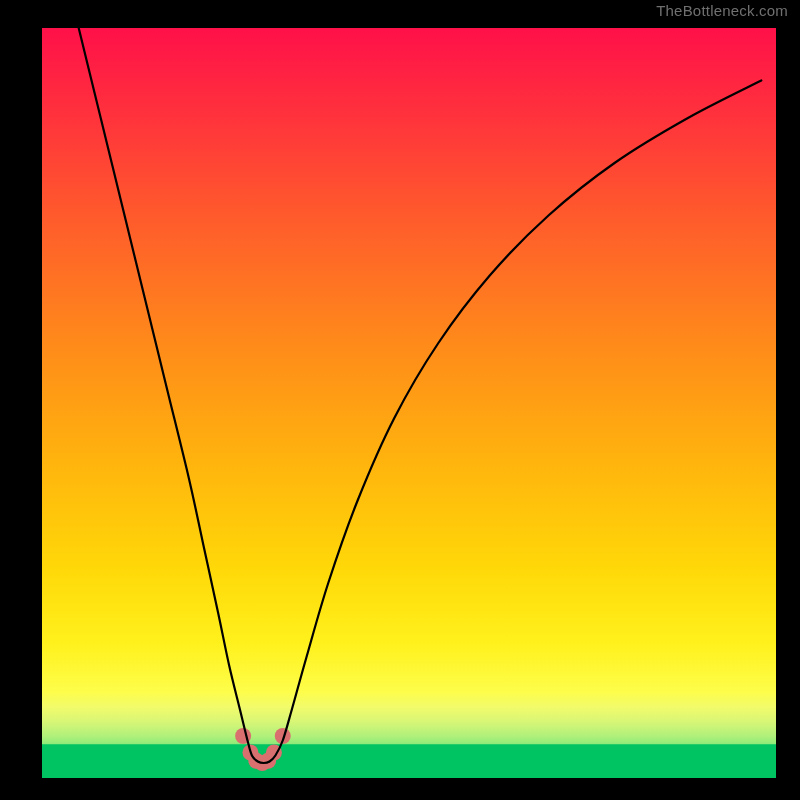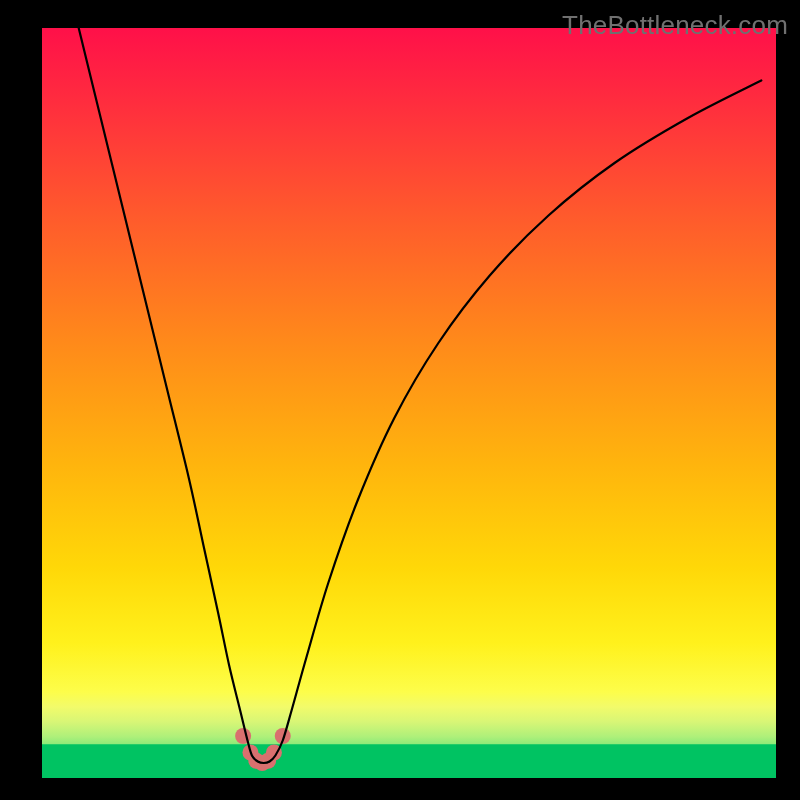--- a/index.html
+++ b/index.html
@@ -12,24 +12,24 @@
     font-family: Arial, Helvetica, sans-serif;
   }
   .stage {
     position: relative;
     width: 800px;
     height: 800px;
     background: #000;
   }
   .watermark {
     position: absolute;
-    top: 10px;
+    top: 2px;
     right: 12px;
     color: #707070;
-    font-size: 26px;
+    font-size: 15px;
     letter-spacing: 0.2px;
     z-index: 20;
     user-select: none;
   }
   svg.plot {
     position: absolute;
     top: 0;
     left: 0;
     width: 800px;
     height: 800px;

